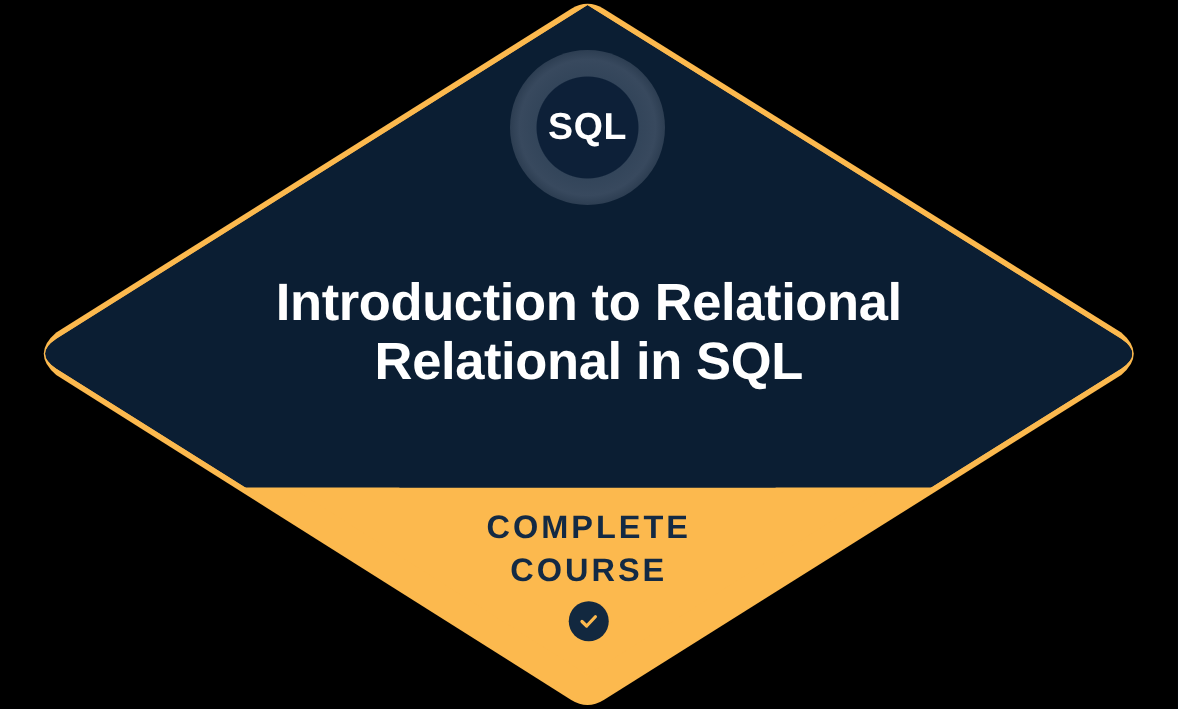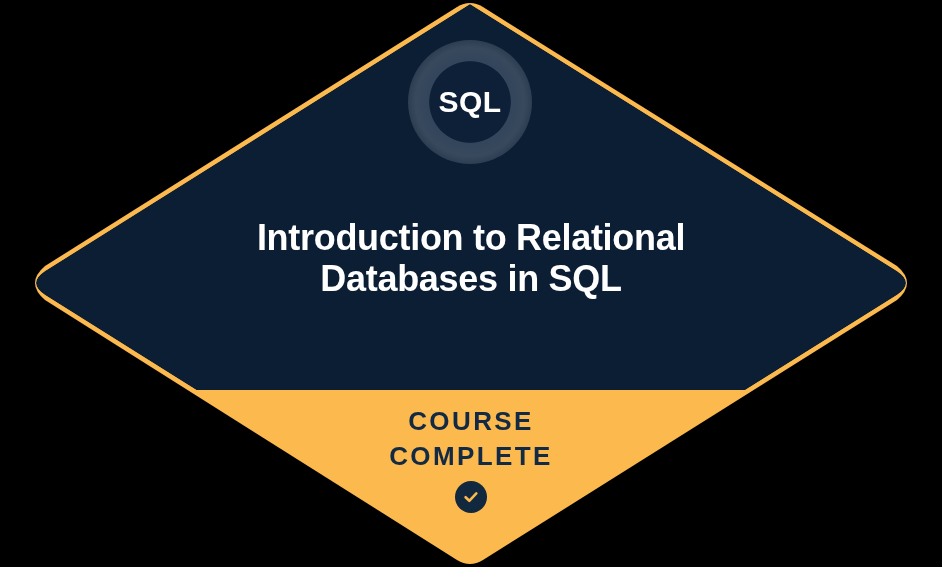--- a/index.html
+++ b/index.html
@@ -73,21 +73,21 @@
   }
 
   
   .course-title {
     position: absolute;
     left: 90px;
     top: 218px;
     width: 762px;
     text-align: center;
     color: #ffffff;
-    font-size: 36px;
+    font-size: 42px;
     font-weight: bold;
     line-height: 1.13;
     letter-spacing: -0.3px;
     font-family: "Liberation Sans", sans-serif;
   }
 
   
   .completion-block {
     position: absolute;
     left: 171px;
@@ -165,26 +165,26 @@
   </svg>
 
   <div class="badge-content">
 
     <div class="tech-logo">
       <span class="tech-logo-label">SQL</span>
     </div>
 
     <div class="course-title">
       <div>Introduction to Relational</div>
-      <div>Databases in SQL</div>
+      <div>Relational in SQL</div>
     </div>
 
     <div class="completion-block">
+      <div class="completion-text">COMPLETE</div>
       <div class="completion-text">COURSE</div>
-      <div class="completion-text">COMPLETE</div>
       <div class="check-badge">
         <svg width="20" height="20" viewBox="0 0 20 20">
           <path d="M 4.6 10.2 L 8.3 13.8 L 15.3 6.4" fill="none" stroke="#fcb94e" stroke-width="2.6" stroke-linecap="round" stroke-linejoin="round"></path>
         </svg>
       </div>
     </div>
 
   </div>
 </div>
 

